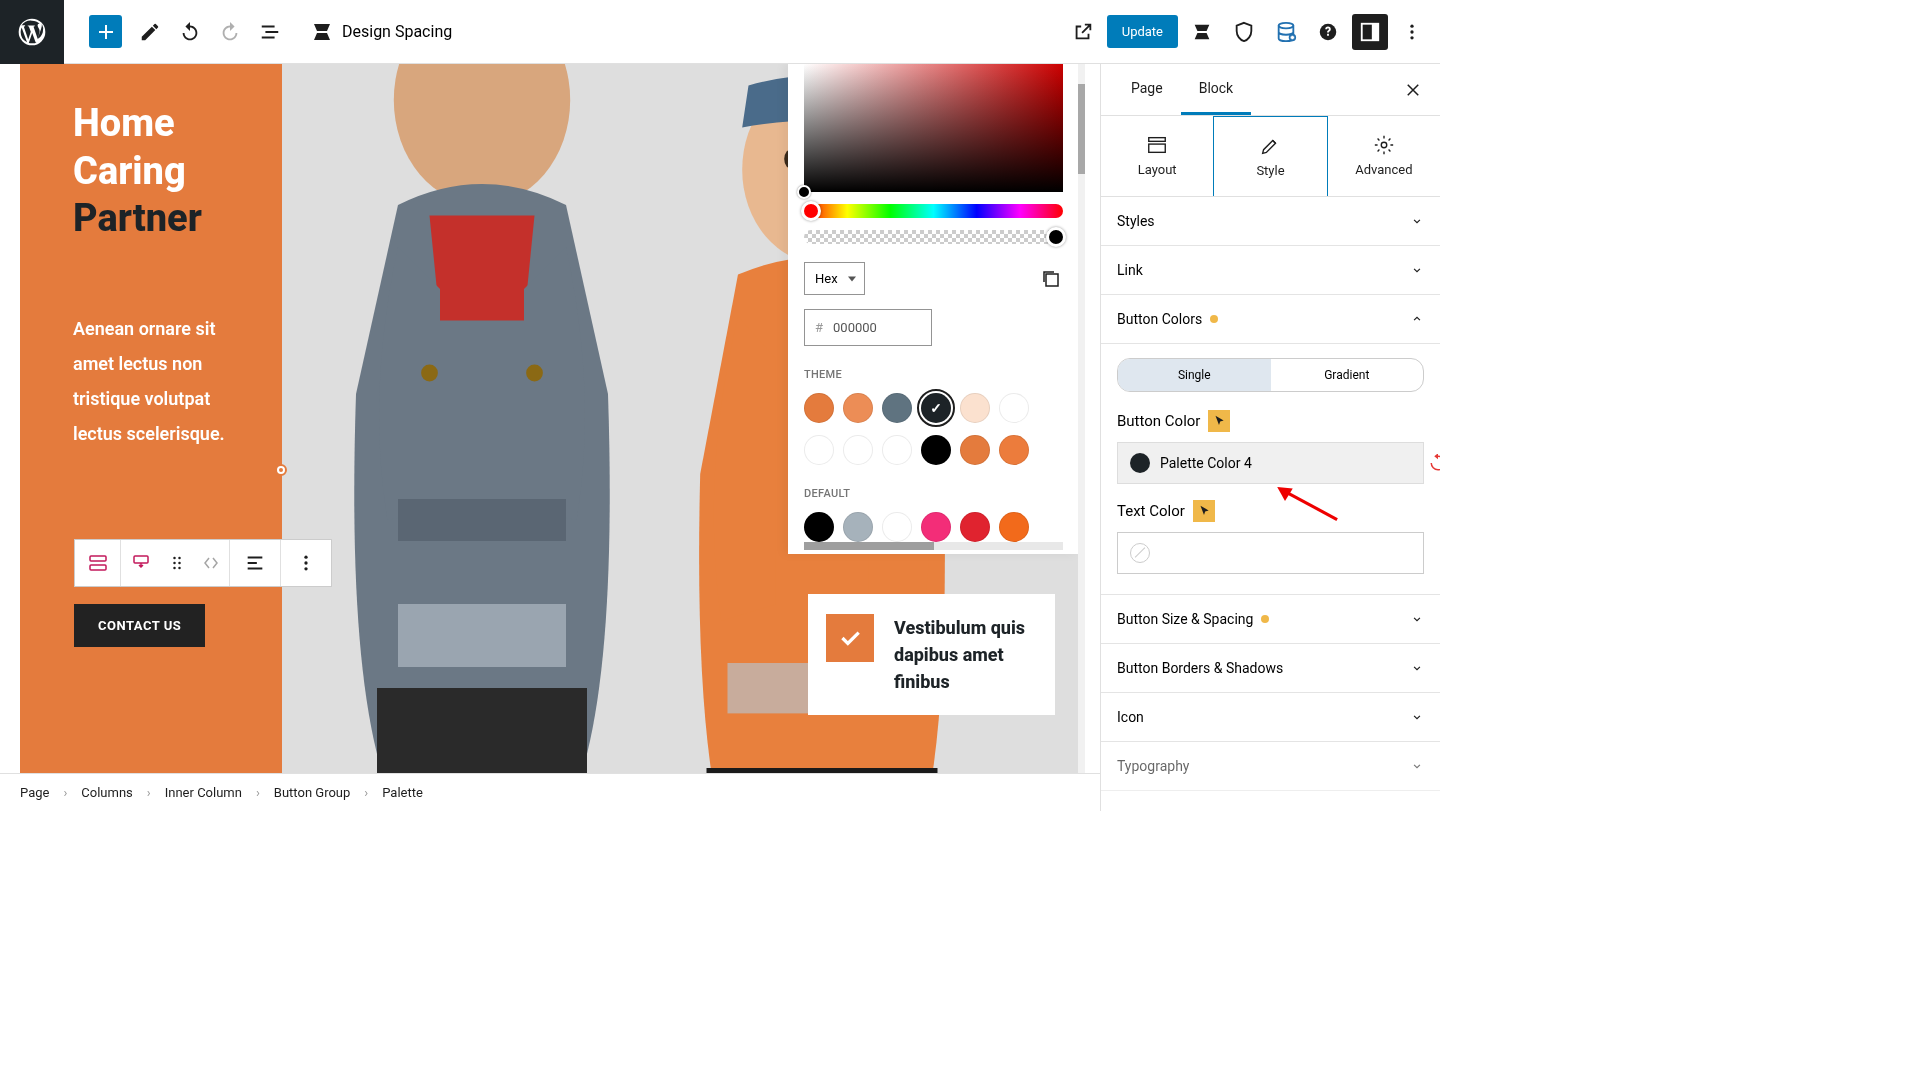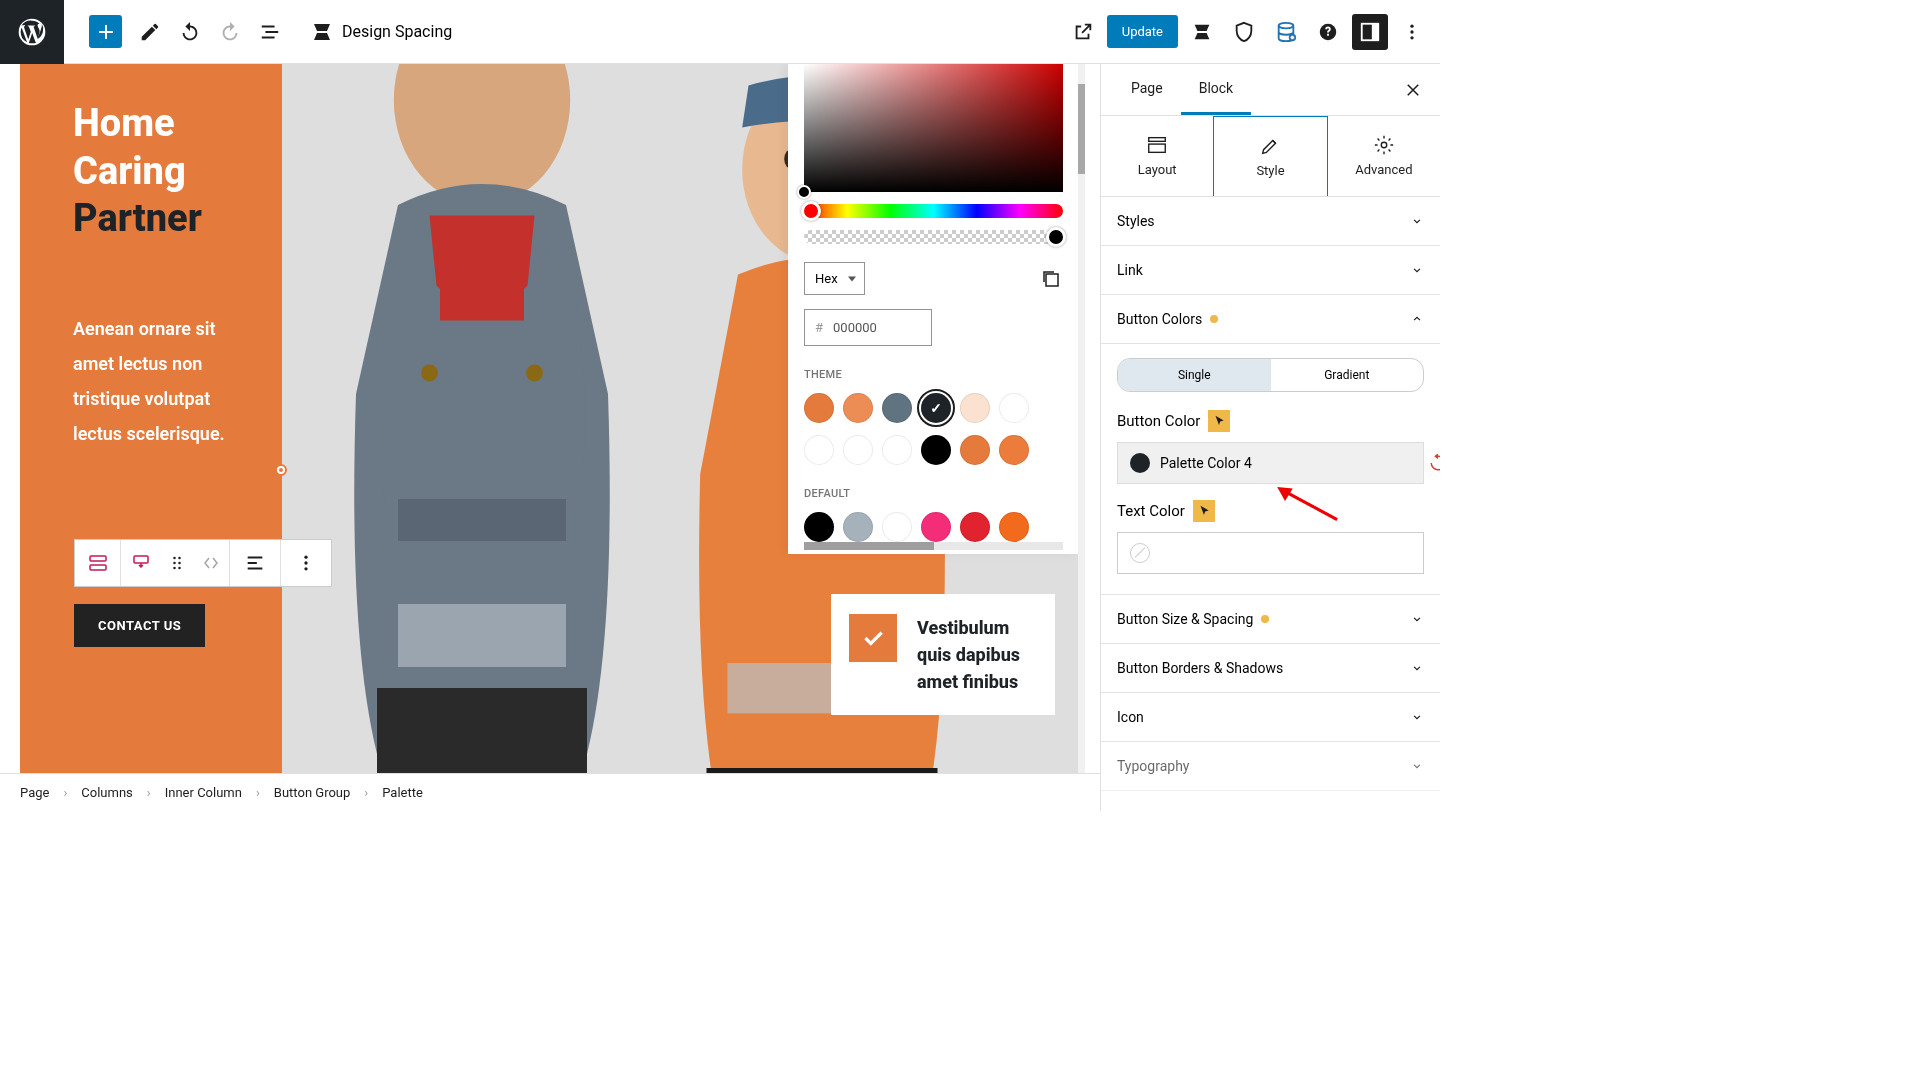--- a/index.html
+++ b/index.html
@@ -30,21 +30,21 @@
 .block-toolbar { position: absolute; left: 74px; top: 475px; height: 48px; background: #fff; border: 1px solid #ccc; display: flex; }
 .bt-seg { border-right: 1px solid #e0e0e0; display:flex; align-items:center; }
 .bt-btn { width: 45px; height: 46px; display: flex; align-items: center; justify-content: center; cursor: pointer; }
 .bt-more { width: 50px; }
 .contact-btn { position: absolute; left: 74px; top: 540px; background: #222; color: #fff; padding: 14px 24px; font-size: 13px; font-weight: 700; letter-spacing: 0.5px; }
 
 .photo-area { position: absolute; left: 282px; top: 0; right: 0; bottom: 0; background: #dedede; overflow:hidden; }
 .person1 { position: absolute; left: -10px; top: -120px; width: 420px; height: 900px; }
 .person2 { position: absolute; left: 330px; top: -40px; width: 420px; height: 900px; }
 
-.feature-box { position: absolute; right: 30px; top: 530px; width: 224px; background: #fff; padding: 20px 18px; display:flex; gap:20px; align-items:flex-start; }
+.feature-box { position: absolute; right: 30px; top: 530px; width: 247px; background: #fff; padding: 20px 18px; display:flex; gap:20px; align-items:flex-start; }
 .feat-check { width: 48px; height: 48px; background: #e47b3d; display: flex; align-items: center; justify-content: center; flex-shrink:0; }
 .feat-text { color:#1d2327; font-size:18px; font-weight:800; line-height:1.5; }
 
 .block-handle { position:absolute; left:275px; top:400px; width:12px; height:12px; border-radius:50%; background:#fff; border:2px solid #e47b3d; }
 .block-handle::after { content:''; position:absolute; left:2px; top:2px; width:4px; height:4px; border-radius:50%; background:#e47b3d; }
 
 
 .picker { position: absolute; left: 788px; top: 0; width: 292px; height: 490px; background: #fff; border-right: 1px solid #ddd; box-shadow: -4px 0 10px rgba(0,0,0,0.05); }
 .sat-picker { height: 128px; background: linear-gradient(to top, #000, transparent), linear-gradient(to right, #fff, #cc0000); margin:0 16px; position:relative; }
 .sat-handle { position:absolute; left:-7px; bottom:-7px; width:14px; height:14px; border-radius:50%; background:#000; border:2px solid #fff; box-shadow:0 0 2px rgba(0,0,0,0.5); }

